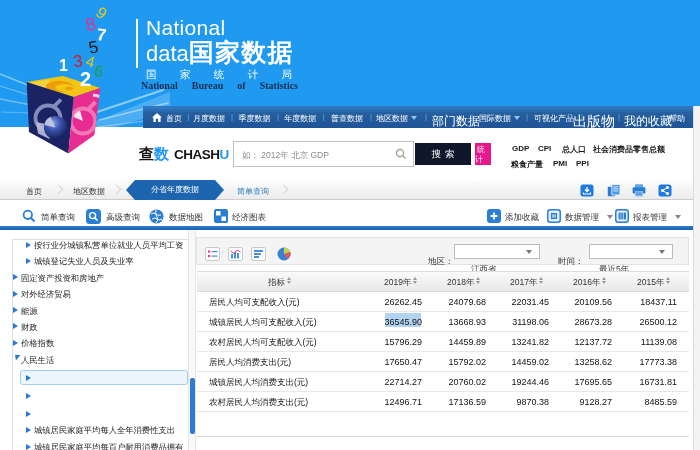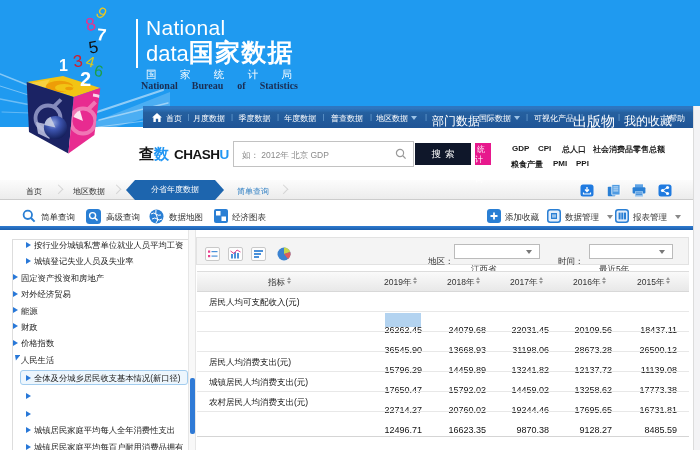--- a/index.html
+++ b/index.html
@@ -65,21 +65,21 @@
 .fsel .txt { position:absolute; left:16px; top:3px; font-size:8.5px;margin-top:16px; }
 .fsel .dcaret { position:absolute; right:7px; top:5px; width:0; height:0; border-left:3px solid transparent; border-right:3px solid transparent; border-top:4px solid #777; }
 
 #thead { left:197px; top:271px; width:492px; height:21px; background:linear-gradient(#fafafa,#e8e8e8); border-top:1px solid #ddd; border-bottom:1px solid #d8d8d8; }
 .th { position:absolute; top:276.5px; font-size:8.5px; color:#333; }
 .sorti { display:inline-block; position:relative; width:5px; height:8px; margin-left:2px; }
 .sorti:before { content:""; position:absolute; top:0; left:0; border-left:2.5px solid transparent; border-right:2.5px solid transparent; border-bottom:3px solid #999; }
 .sorti:after { content:""; position:absolute; top:4.5px; left:0; border-left:2.5px solid transparent; border-right:2.5px solid transparent; border-top:3px solid #999; }
 .trow { position:absolute; left:197px; width:492px; height:20px; border-bottom:1px solid #e8e8e8; font-size:8.5px; color:#111; }
 .tlabel { position:absolute; left:12px; top:5px; color:#111; }
-.num { position:absolute; top:4.5px; width:60px; text-align:right; font-size:9px;margin-top:28px; }
+.num { position:absolute; top:4.5px; width:60px; text-align:right; font-size:9px; }
 #hicell { position:absolute; left:384.5px; top:312.5px; width:36.5px; height:14px; background:#b3d3f0; }
 #tbottom { left:197px; top:436px; width:492px; height:1px; background:#d5d5d5; }
 #rgutter { left:693px; top:106px; width:7px; height:344px; background:#f3f3f5; border-left:1px solid #dcdcdc; z-index:8; }
 </style>
 </head>
 <body>
 <div id="page">
   <div class="abs" id="header"></div>
   <div class="abs" id="navleft"></div>
   <div class="abs" id="nav"></div>
@@ -314,21 +314,20 @@
       <span class="arr" style="left:12.5px;top:93.19999999999999px"></span>
       <span class="si" style="top:91.69999999999999px">财政</span>
       <span class="arr" style="left:12.5px;top:109.5px"></span>
       <span class="si" style="top:108px">价格指数</span>
       <svg style="position:absolute;left:14.5px;top:125.19999999999999px" width="5.5" height="5.5" viewBox="0 0 6 6">
         <polygon points="0,0 6,0 1,6" fill="#2878d8"></polygon>
       </svg>
       <span class="si" style="top:125.19999999999999px">人民生活</span>
       <div style="position:absolute;left:20px;top:140.3px;width:168px;height:15px;background:#edf6fd;border:1px solid #a3cdef;border-radius:3px"></div>
       <span class="arr" style="left:25.5px;top:144.8px"></span>
-      <span class="si2" style="top:143.3px">全体及分城乡居民收支基本情况(新口径)</span>
       <span class="arr" style="left:25.5px;top:163.2px"></span>
       <span class="arr" style="left:25.5px;top:180.8px"></span>
       <span class="arr" style="left:25.5px;top:196.89999999999998px"></span>
       <span class="si2" style="top:195.39999999999998px">城镇居民家庭平均每人全年消费性支出</span>
       <span class="arr" style="left:25.5px;top:213.5px"></span>
       <span class="si2" style="top:212px">城镇居民家庭平均每百户耐用消费品拥有</span>
     </div>
   <div class="abs" style="left:12.3px;top:239px;width:1px;height:211px;background:#ddd"></div>
   <div class="abs" style="left:12.3px;top:239px;width:176px;height:1px;background:#ddd"></div>
   <div class="abs" id="sscroll"></div>
@@ -384,27 +383,29 @@
   <div id="tablerows">
       <div class="abs trow" style="top:292px">
         <span class="tlabel">居民人均可支配收入(元)</span>
         <span class="num" style="left:165px">26262.45</span>
         <span class="num" style="left:229px">24079.68</span>
         <span class="num" style="left:292px">22031.45</span>
         <span class="num" style="left:355px">20109.56</span>
         <span class="num" style="left:420px">18437.11</span>
       </div>
       <div class="abs trow" style="top:312px">
+        <span class="tlabel">城镇居民人均可支配收入(元)</span>
         <span class="num" style="left:165px">36545.90</span>
         <span class="num" style="left:229px">13668.93</span>
         <span class="num" style="left:292px">31198.06</span>
         <span class="num" style="left:355px">28673.28</span>
         <span class="num" style="left:420px">26500.12</span>
       </div>
       <div class="abs trow" style="top:332px">
+        <span class="tlabel">农村居民人均可支配收入(元)</span>
         <span class="num" style="left:165px">15796.29</span>
         <span class="num" style="left:229px">14459.89</span>
         <span class="num" style="left:292px">13241.82</span>
         <span class="num" style="left:355px">12137.72</span>
         <span class="num" style="left:420px">11139.08</span>
       </div>
       <div class="abs trow" style="top:352px">
         <span class="tlabel">居民人均消费支出(元)</span>
         <span class="num" style="left:165px">17650.47</span>
         <span class="num" style="left:229px">15792.02</span>
@@ -416,21 +417,21 @@
         <span class="tlabel">城镇居民人均消费支出(元)</span>
         <span class="num" style="left:165px">22714.27</span>
         <span class="num" style="left:229px">20760.02</span>
         <span class="num" style="left:292px">19244.46</span>
         <span class="num" style="left:355px">17695.65</span>
         <span class="num" style="left:420px">16731.81</span>
       </div>
       <div class="abs trow" style="top:392px">
         <span class="tlabel">农村居民人均消费支出(元)</span>
         <span class="num" style="left:165px">12496.71</span>
-        <span class="num" style="left:229px">16623.35</span>
+        <span class="num" style="left:229px">17136.59</span>
         <span class="num" style="left:292px">9870.38</span>
         <span class="num" style="left:355px">9128.27</span>
         <span class="num" style="left:420px">8485.59</span>
       </div>
     </div>
   <div class="abs" id="tbottom"></div>
   <div class="abs" id="rgutter"></div>
 
 </div>
 

